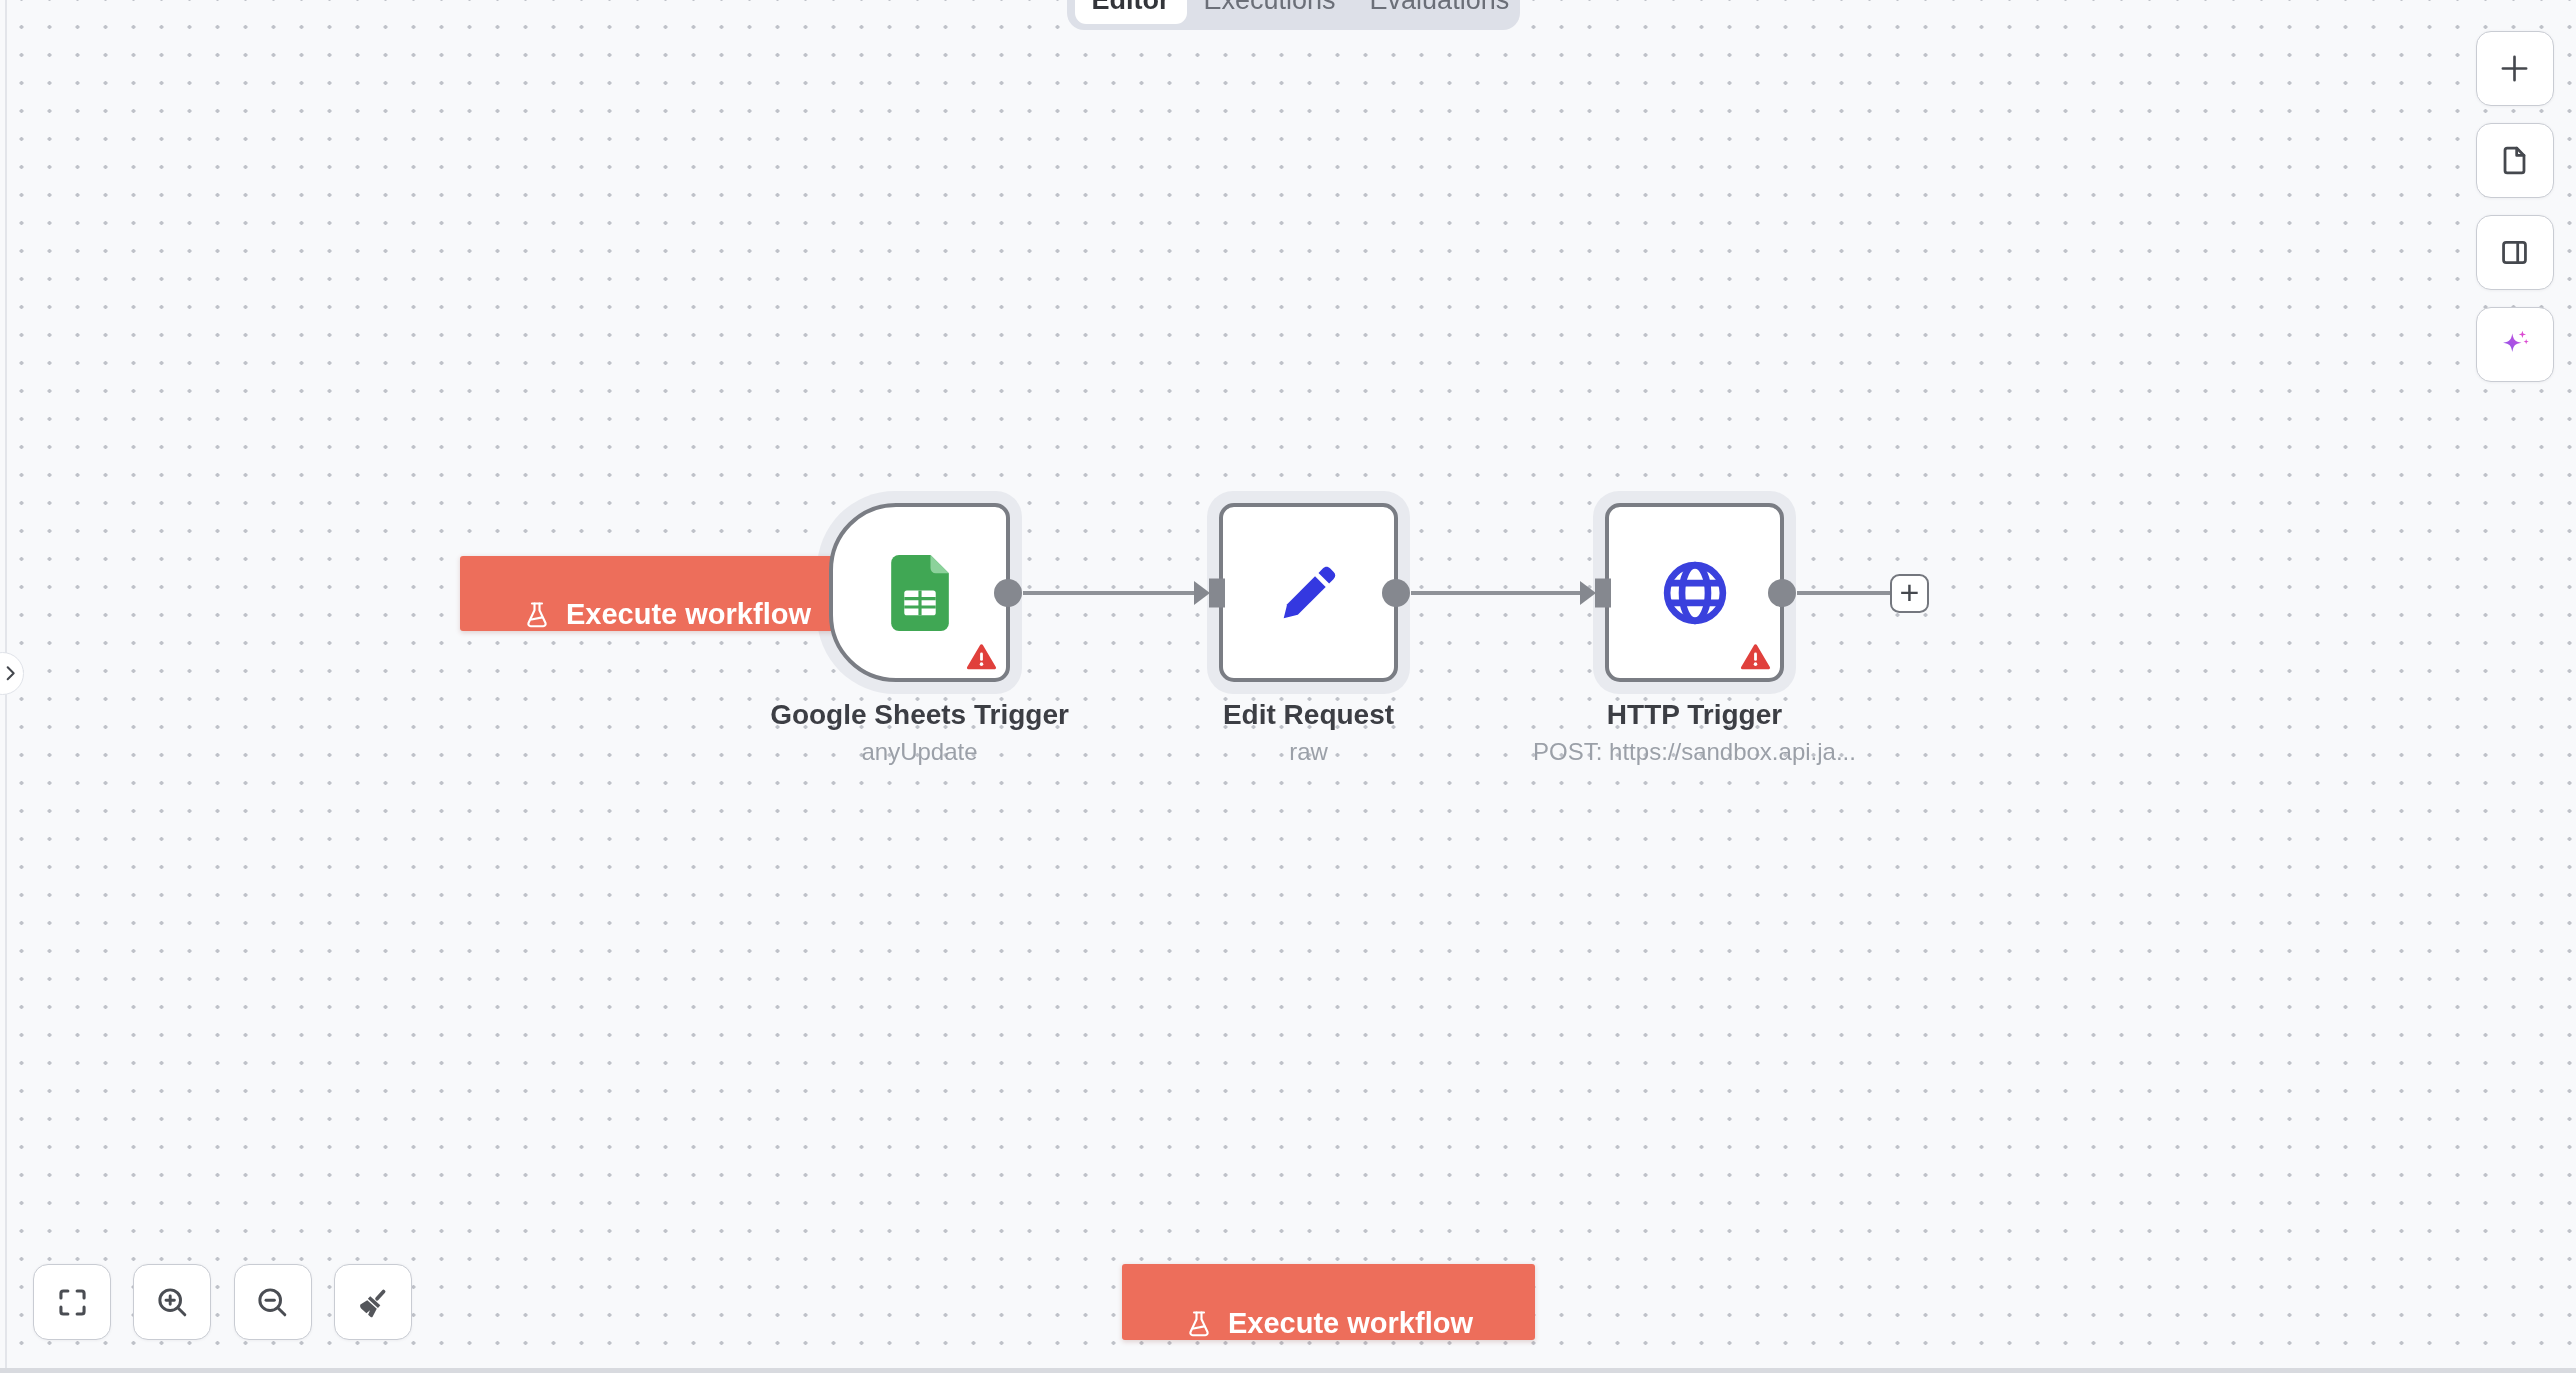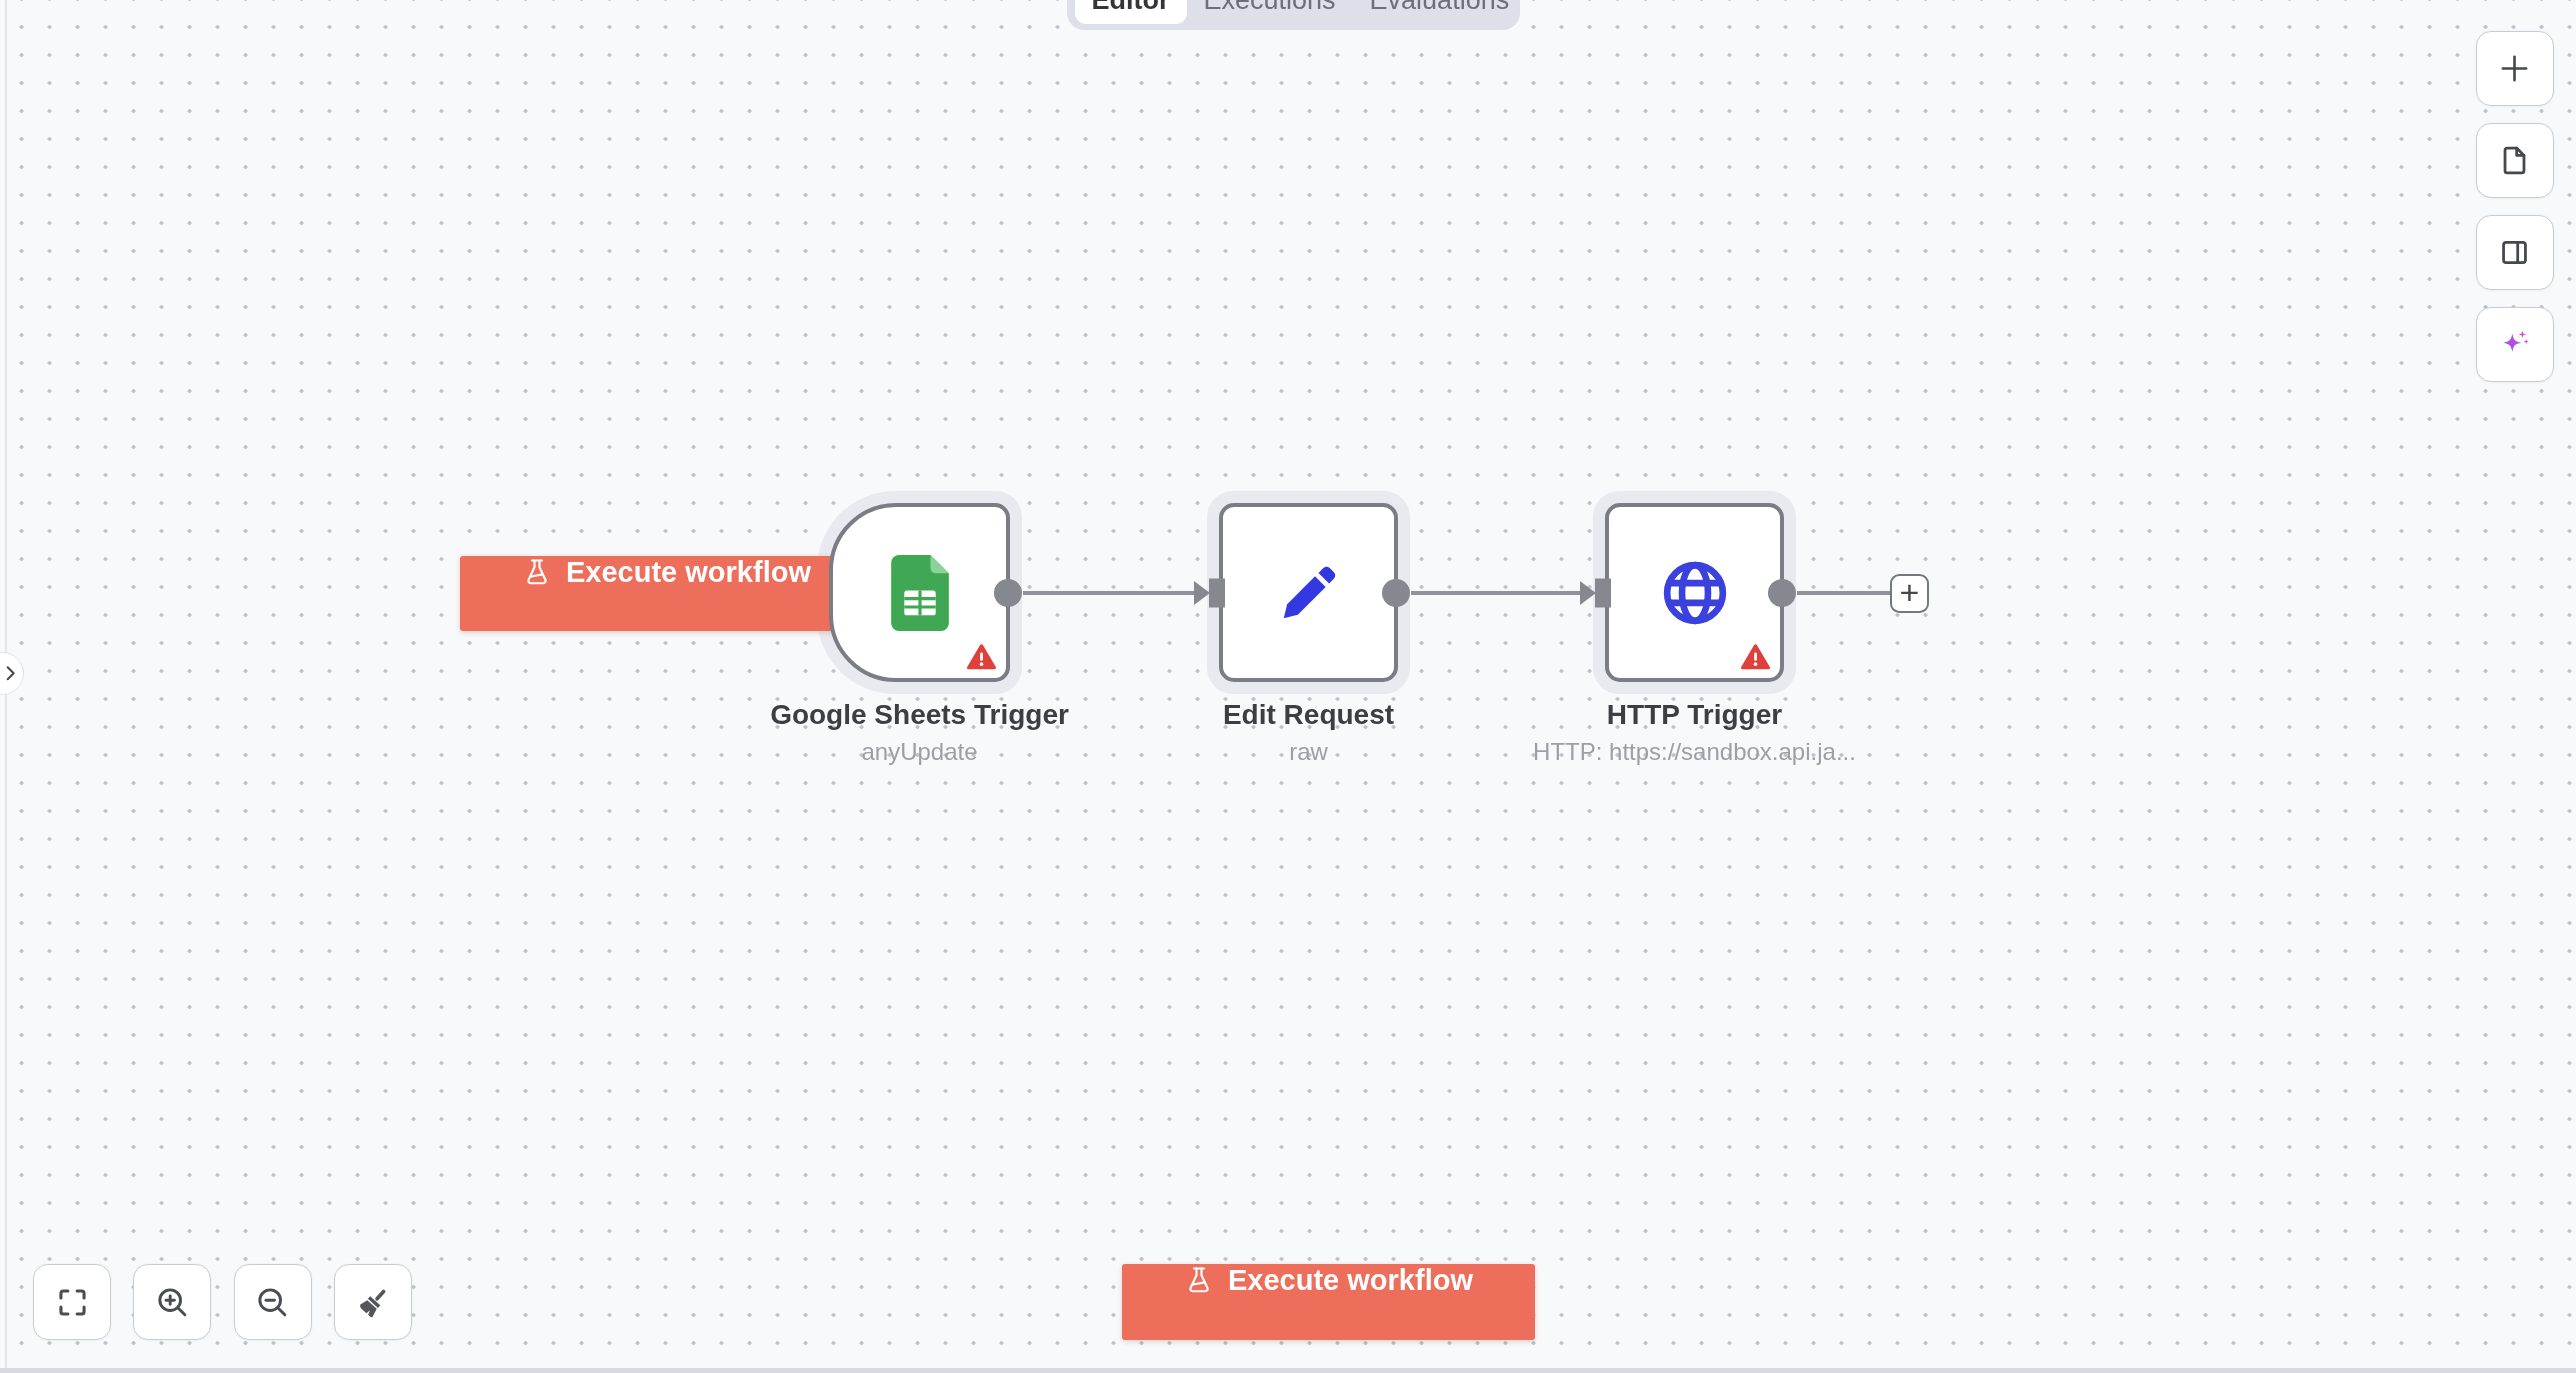--- a/index.html
+++ b/index.html
@@ -40,21 +40,21 @@
 
   
   .canvas-controls { position:absolute; left:33px; top:1264px; display:flex; gap:22.4px; }
   .canvas-controls .tool-btn { width:78px; height:76px; }
   .canvas-controls .tool-btn svg { width:37px; height:37px; }
 
   
   .exec-btn {
     position:absolute; width:413px; height:75px; background:#ed6e5b; border:none; border-radius:3px;
     color:#fff; font-size:29px; font-weight:600; font-family:"Liberation Sans",sans-serif;
-    display:flex; align-items:flex-start; justify-content:center; gap:14px;
+    display:flex; align-items:flex-end; justify-content:center; gap:14px;
     box-shadow:0 1.9px 5.6px rgba(120,40,25,.18); white-space:nowrap;
   }
   .exec-btn svg { width:30px; height:32px; }
   .exec-float { left:460px; top:556px; }
   .exec-bottom { left:1122px; top:1264px; height:76px; }
 
   
   .node {
     position:absolute; top:503px; width:179px; height:179px; background:#fff;
     border:4.7px solid #7a7d84; border-radius:15px;
@@ -204,21 +204,21 @@
   </svg>
   <svg class="warning-badge" viewBox="0 0 24 22">
     <path fill="#e0403c" stroke="#e0403c" stroke-width="2.5" stroke-linejoin="round" d="M12 2.2 22.2 19.4H1.8Z"></path>
     <rect x="10.9" y="7.5" width="2.2" height="6.5" rx="1.1" fill="#fff"></rect>
     <circle cx="12" cy="16.6" r="1.4" fill="#fff"></circle>
   </svg>
   <div class="in-arrow"></div>
   <div class="in-port"></div>
   <div class="out-dot"></div>
   <div class="node-label">HTTP Trigger</div>
-  <div class="node-sub">HTTP: https://sandbox.api.ja...</div>
+  <div class="node-sub">POST: https://sandbox.api.ja...</div>
 </div>
 
 <button class="add-endpoint">
   <span>+</span>
 </button>
 
 <div class="canvas-controls">
   <button class="tool-btn">
     <svg viewBox="0 0 24 24" fill="none" stroke="#4a4d53" stroke-width="2" stroke-linecap="round" stroke-linejoin="round">
       <path d="M9 4.5H6A1.5 1.5 0 0 0 4.5 6v3"></path>

